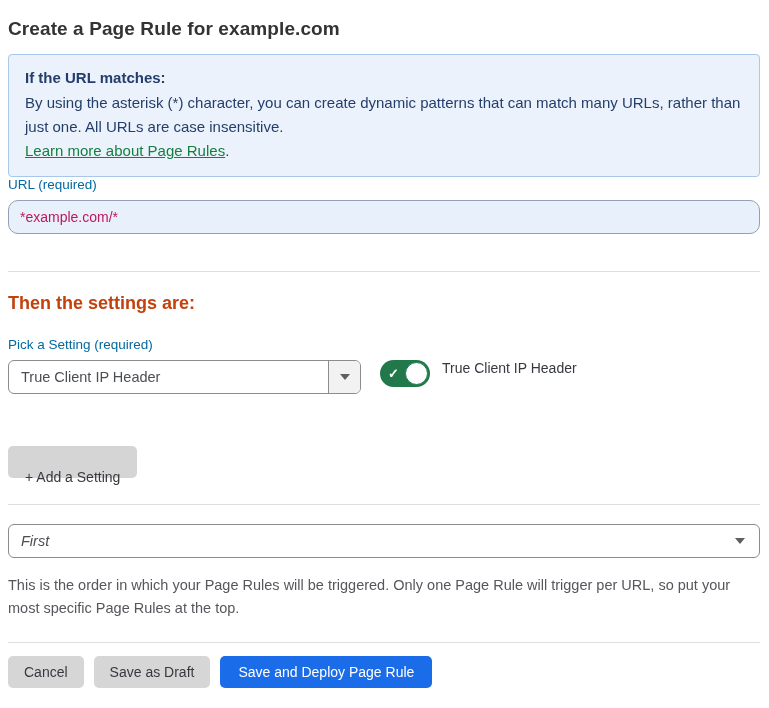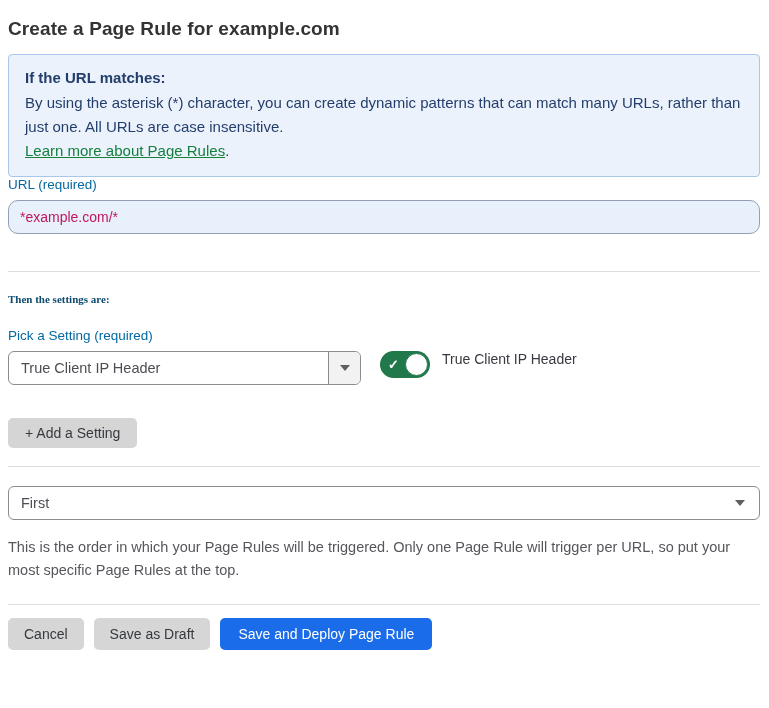--- a/index.html
+++ b/index.html
@@ -65,25 +65,24 @@
   .divider {
     border: none;
     border-top: 1px solid #dedede;
     margin: 0;
   }
   .divider-1 { margin-top: 37px; margin-bottom: 21px; }
   .divider-2 { margin-top: 18px; margin-bottom: 19px; }
   .divider-3 { margin-top: 22px; margin-bottom: 13px; }
 
   .section-heading {
-    font-size: 11px;
-    font-weight: 700;
-    color: #0c4a6e;
+    font-size: 18px;
+    font-weight: 700;
+    color: #c2410c;
     margin-bottom: 23px;
-    font-family: Liberation Serif, serif;
   }
 
   .setting-row { display: flex; }
 
   .select-control {
     display: flex;
     align-items: stretch;
     border: 1px solid #8c8c8c;
     border-radius: 6px;
     background: #ffffff;
@@ -157,35 +156,35 @@
     font-family: "Liberation Sans", sans-serif;
     font-size: 14px;
     color: #36393f;
     background: #d6d6d6;
     padding: 0 16px;
     height: 32px;
     line-height: 32px;
     cursor: pointer;
   }
   .add-setting-btn {
-    margin-top: 33px;
+    margin-top: 52px;
     height: 30px;
     line-height: 30px;
-    padding: 0 17px;
+    padding: 16px 17px;
     background: #d5d5d5;
   }
   .btn-primary {
     background: #1a6ce8;
     color: #ffffff;
     padding: 0 18px;
   }
   .footer-row { display: flex; gap: 10px; }
   .footer-row .btn + .btn { margin-left: 0; }
 
-  .order-select { width: 100%; position: relative; }
+  .order-select { width: 100%; position: relative; font-style: italic; }
   .order-select .select-value { font-size: 14.5px; color: #4b4e53; }
   .order-select .caret-wrap {
     display: flex; align-items: center; padding-right: 14px;
   }
 
   .help-text {
     font-size: 14.5px;
     color: #56565c;
     line-height: 23px;
     margin-top: 16px;

